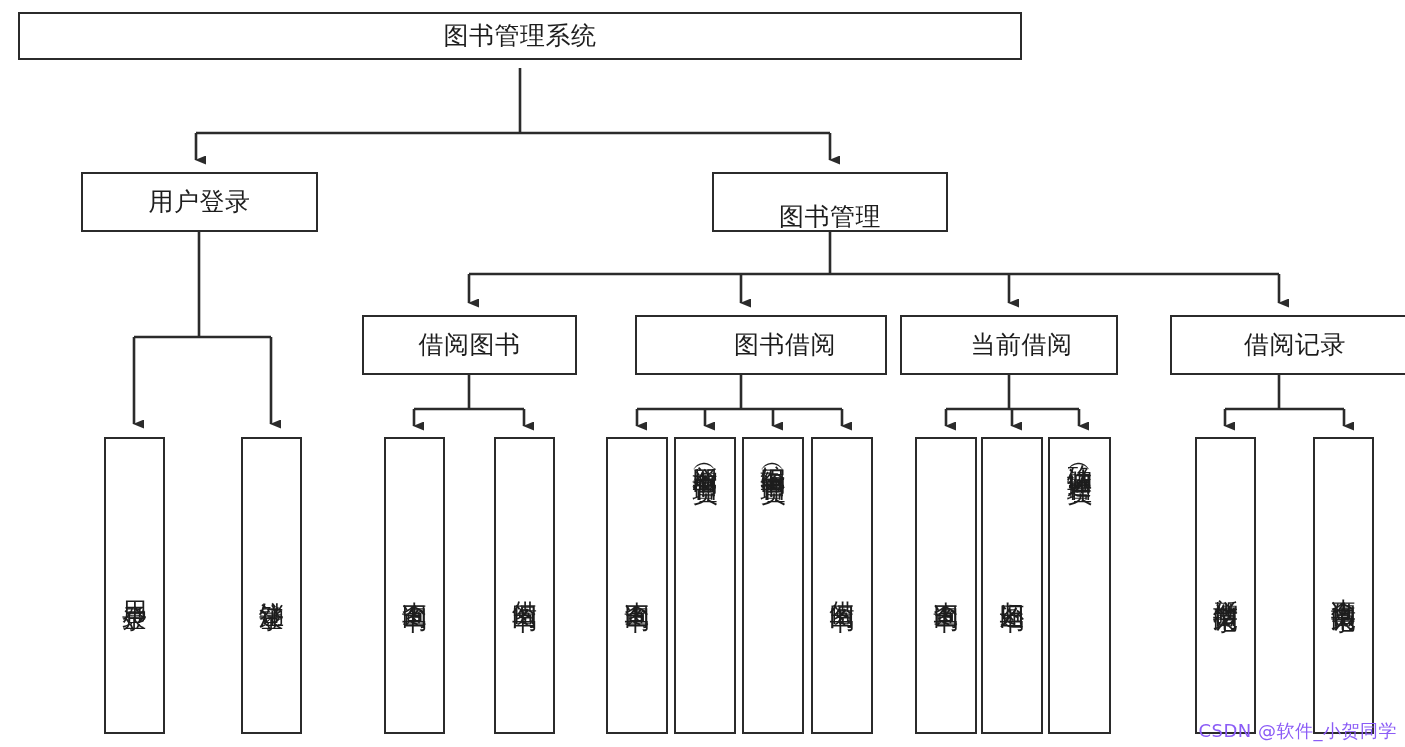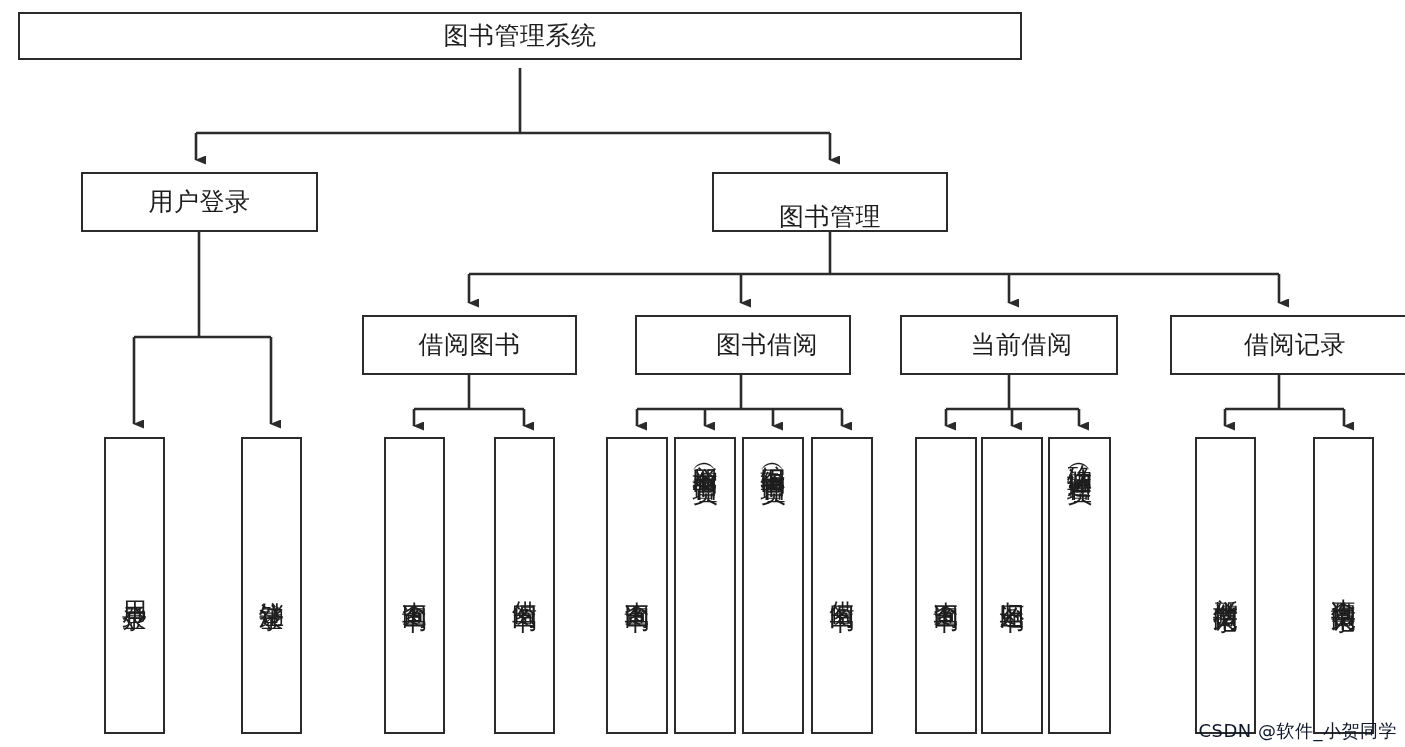--- a/index.html
+++ b/index.html
@@ -54,21 +54,21 @@
   }
   .node.v.centered {
     align-items: center;
     padding-top: 0;
   }
   #watermark {
     position: absolute;
     right: 8px;
     bottom: 4px;
     font-size: 18px;
-    color: #0f172a;
+    color: #8b5cf6;
     letter-spacing: 0.5px;
     white-space: nowrap;
   }
 </style>
 </head>
 <body>
 
 <div id="canvas">
 
   <svg id="wires" viewBox="0 0 1405 747">
@@ -128,21 +128,21 @@
   <div class="node h" style="left:81px; top:172px; width:237px; height:60px;">
     <span class="label">用户登录</span>
   </div>
   <div class="node h" style="left:712px; top:172px; width:236px; height:60px;align-items:flex-end;">
     <span class="label">图书管理</span>
   </div>
 
   <div class="node h" style="left:362px; top:315px; width:215px; height:60px;">
     <span class="label">借阅图书</span>
   </div>
-  <div class="node h" style="left:635px; top:315px; width:216px; height:60px;padding-left:48px;">
+  <div class="node h" style="left:635px; top:315px; width:252px; height:60px;padding-left:48px;">
     <span class="label">图书借阅</span>
   </div>
   <div class="node h" style="left:900px; top:315px; width:218px; height:60px;padding-left:25px;">
     <span class="label">当前借阅</span>
   </div>
   <div class="node h" style="left:1170px; top:315px; width:250px; height:60px;">
     <span class="label">借阅记录</span>
   </div>
 
   <div class="node v centered" style="left:104px; top:437px; width:61px; height:297px;">

